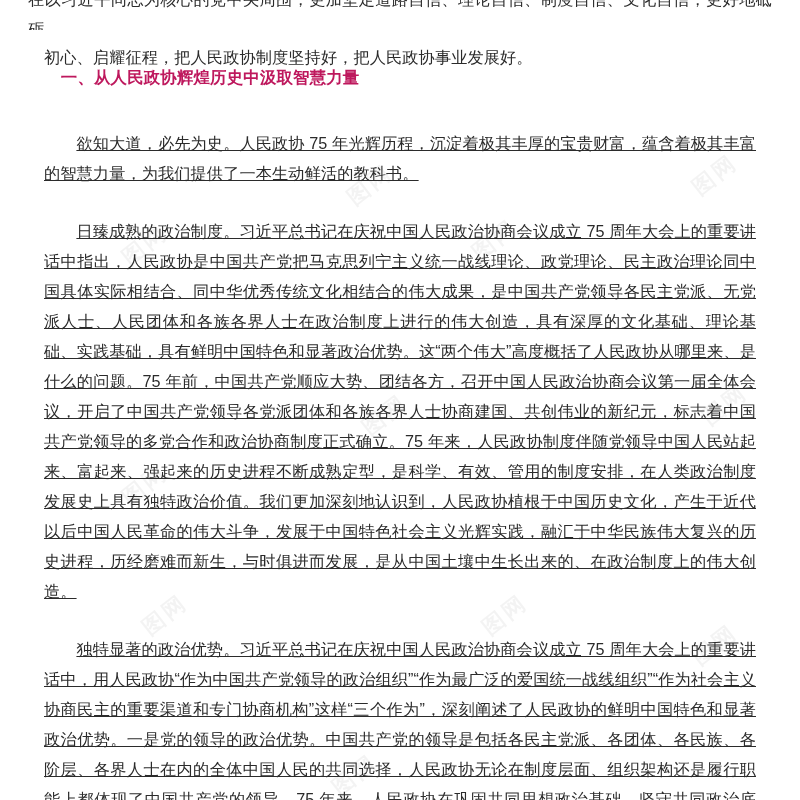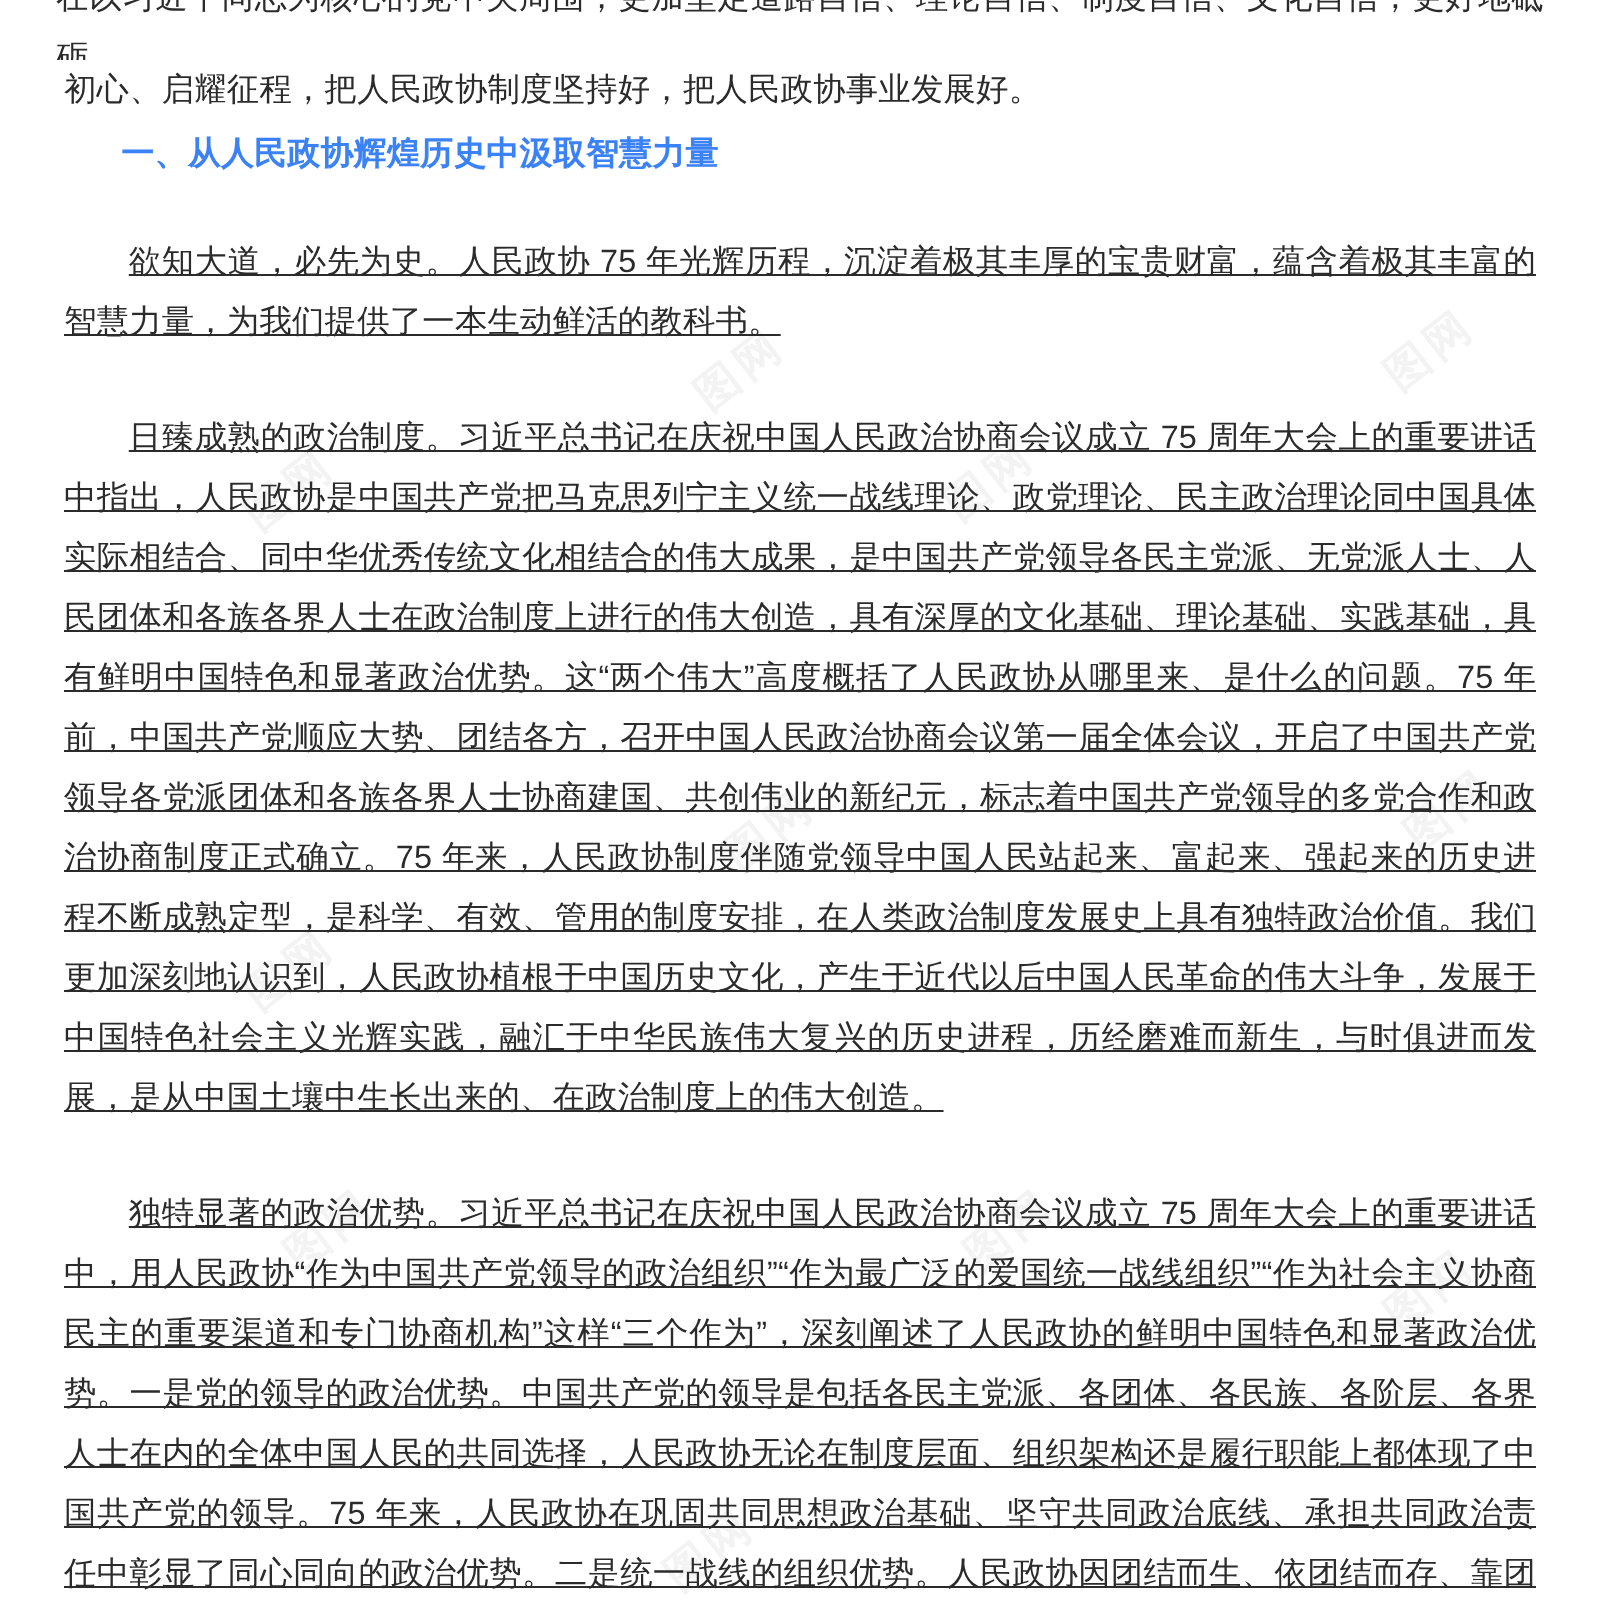--- a/index.html
+++ b/index.html
@@ -44,21 +44,21 @@
     padding: 0;
   }
   .column {
     position: absolute;
     left: 28px;
     right: 28px;
     top: 0;
   }
 
   .para {
-    margin: 4px;
+    margin: 16px;
     font-size: 16.2px;
     line-height: 30px;
     color: #2b2b2b;
     text-align: justify;
     text-justify: inter-ideograph;
     word-break: break-all;
     letter-spacing: 0.1px;
   }
   .para.indent {
     text-indent: 2em;
@@ -80,21 +80,21 @@
   #clipped-top .para {
     margin: 0;
   }
 
   
   .heading {
     margin: 0;
     font-size: 16.4px;
     line-height: 30px;
     font-weight: 700;
-    color: #3b82f6;
+    color: #be185d;
     text-indent: 2em;
     letter-spacing: 0.2px;
   }
 
   
   #clipped-bottom {
     position: absolute;
     left: 28px;
     right: 28px;
     top: 786px;

